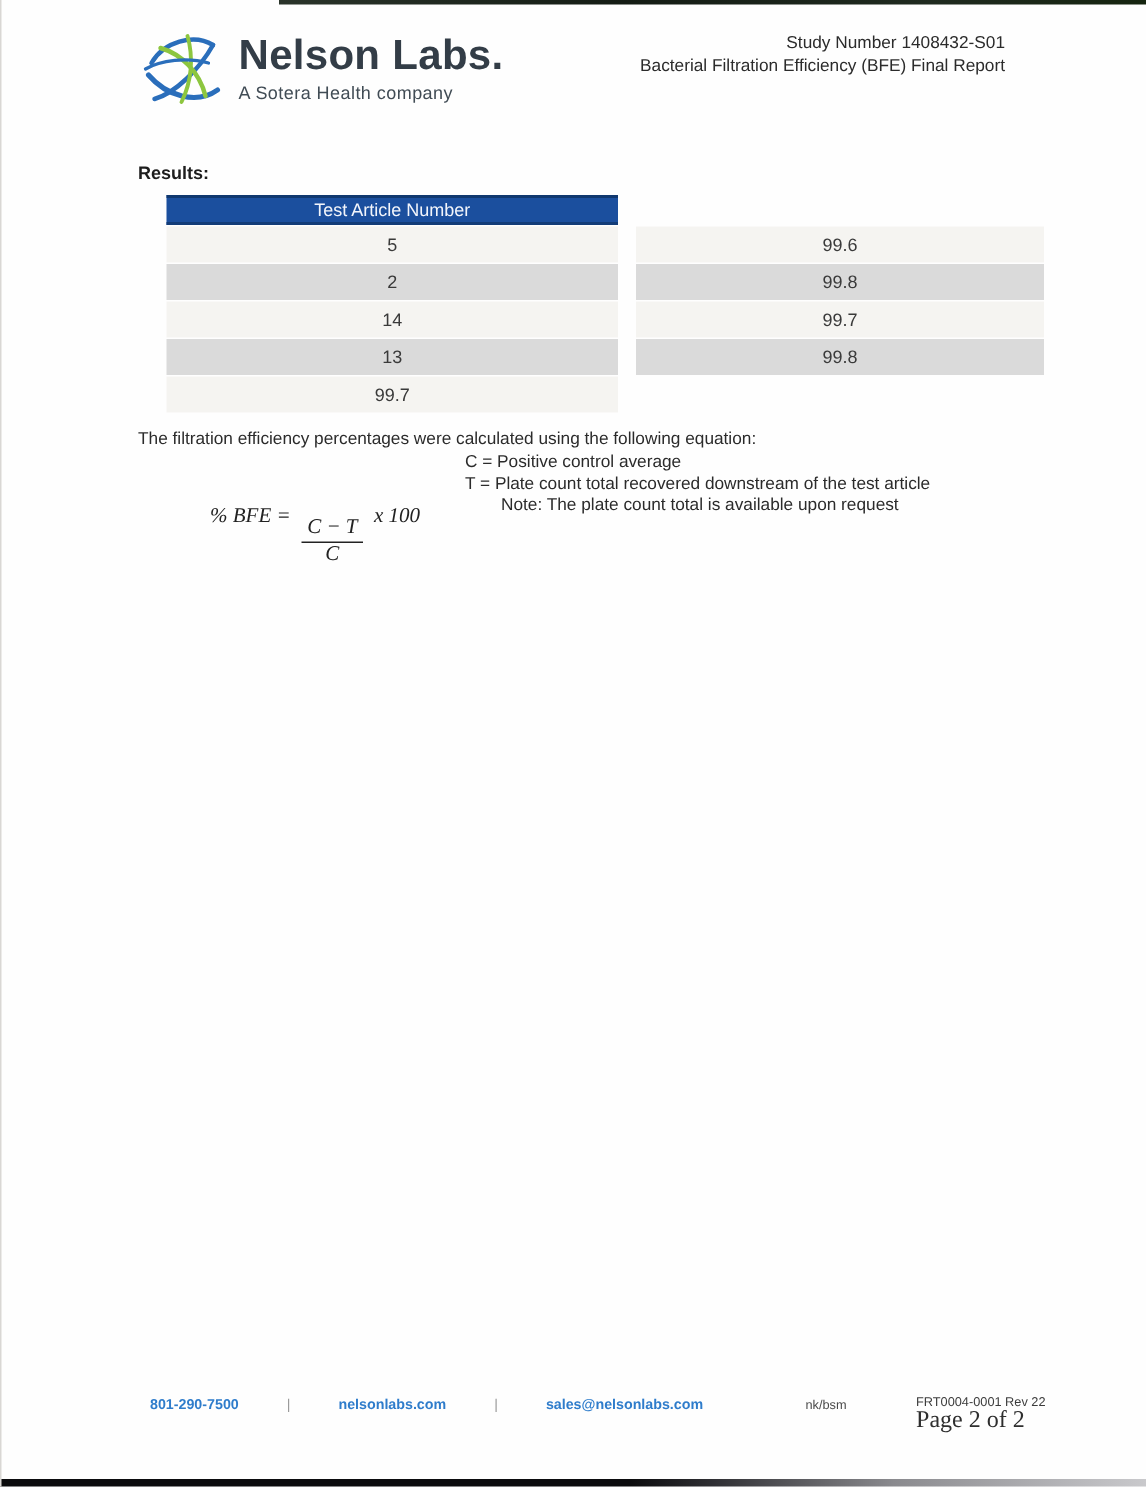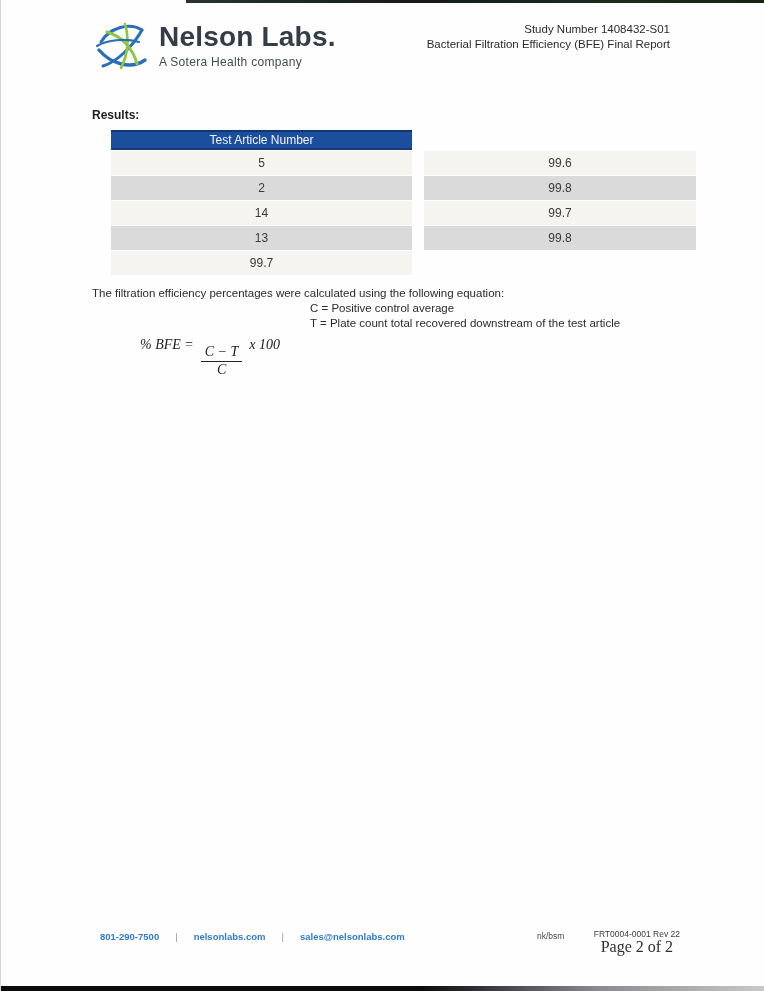--- a/index.html
+++ b/index.html
@@ -93,31 +93,31 @@
     position: absolute; left: 218px; top: 0;
     font-size: 11.5px; color: #2b2b2b; line-height: 14.5px;
   }
   .eq-note { margin-left: 24px; }
 
   
   .footer { position: absolute; top: 926px; left: 0; right: 0; height: 36px; }
   .footer-links {
     position: absolute; left: 100px; top: 5px;
     font-size: 9.5px; font-weight: bold; color: #2a72c3;
-    display: flex; align-items: center;
+    display: flex; align-items: center; gap: 16px;
   }
   .footer-links .sep { color: #9a9a9a; font-weight: normal; margin: 0 16px; }
   .footer-links a { color: #2e7ccb; text-decoration: none; cursor: pointer; }
   .footer-phone { color: #2a62ae; }
   .footer-initials {
     position: absolute; left: 537px; top: 5px;
     font-size: 8.5px; color: #4a4a4a;
   }
   .footer-right {
-    position: absolute; right: 84px; top: 2px; text-align: center;
+    position: absolute; right: 67px; top: 2px; text-align: left;
     color: #3c3c3c;
     margin-left: 28px;
   }
   .form-number { font-size: 8.5px; line-height: 12px; }
   .page-label  { font-size: 16px; line-height: 14px; color: #2e2e2e; font-family: Liberation Serif, serif; }
 </style>
 </head>
 <body>
 
 <div class="page">
@@ -177,20 +177,21 @@
         <span>% BFE =</span>
         <span class="frac">
           <span class="num">C − T</span>
           <span class="den">C</span>
         </span>
         <span>x 100</span>
       </div>
       <div class="eq-defs">
         <div>C = Positive control average</div>
         <div>T = Plate count total recovered downstream of the test article</div>
+        <div class="eq-note">Note: The plate count total is available upon request</div>
       </div>
     </div>
   </div>
 
   <div class="footer">
     <div class="footer-links">
       <a class="footer-phone">801-290-7500</a>
       <span class="sep">|</span>
       <a>nelsonlabs.com</a>
       <span class="sep">|</span>

